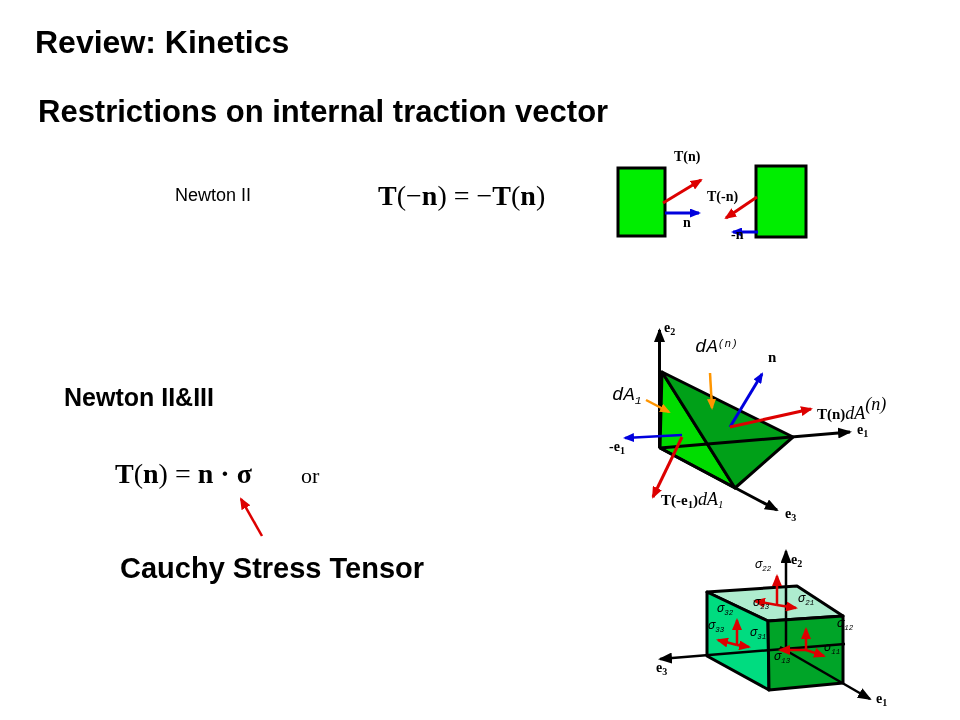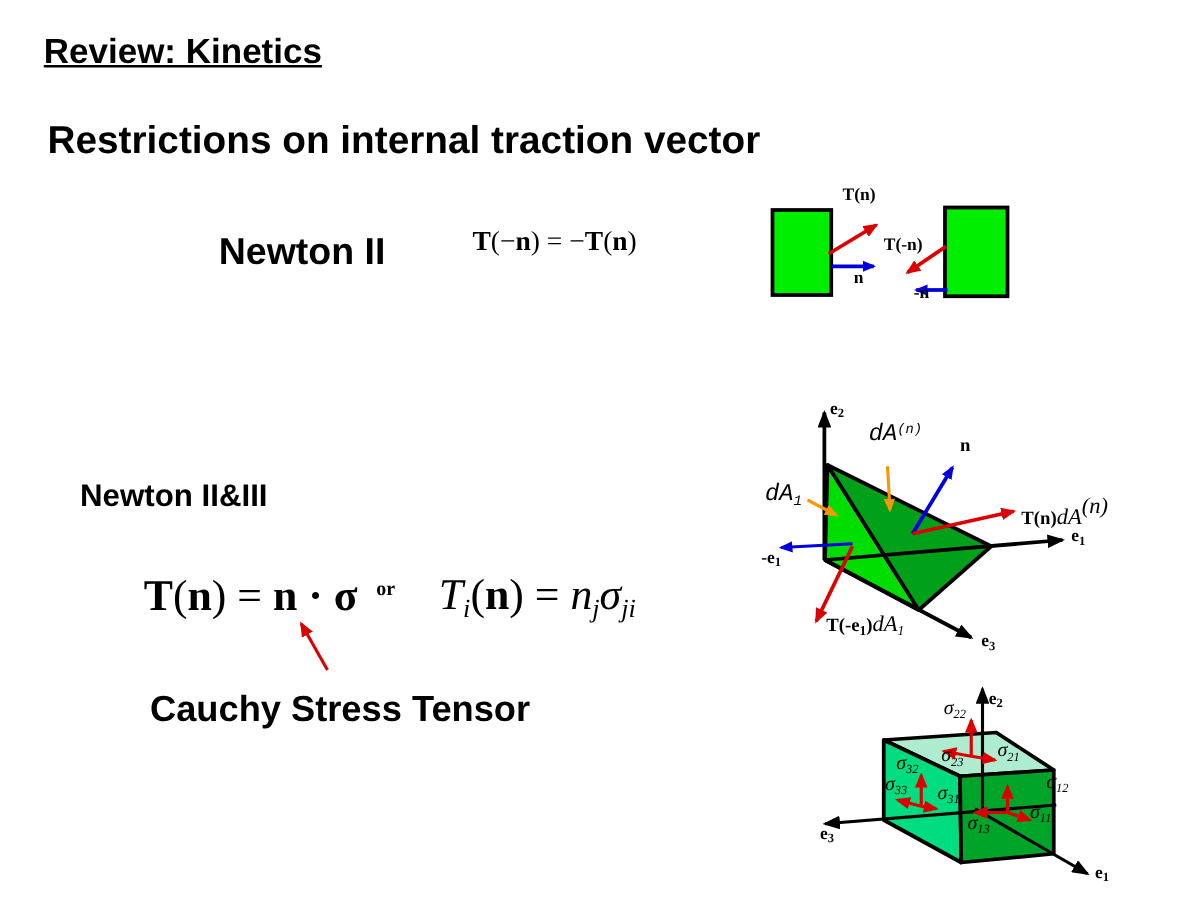--- a/index.html
+++ b/index.html
@@ -5,36 +5,36 @@
   * { margin:0; padding:0; box-sizing:border-box; }
   html,body { background:#ffffff; }
   .slide {
     position:relative; width:960px; height:720px; background:#ffffff;
     font-family:"Liberation Sans", sans-serif; color:#000; overflow:hidden;
   }
   .abs { position:absolute; line-height:1.05; white-space:nowrap; }
   .ser { font-family:"Liberation Serif", serif; }
   .b  { font-weight:bold; }
   .it { font-style:italic; }
-  .t-title  { font-size:28px; font-weight:bold;text-decoration:underline; }
+  .t-title  { font-size:32px; font-weight:bold; }
   .t-sub    { font-size:31px; font-weight:bold; }
-  .t-n2     { font-size:30px; font-weight:bold; }
+  .t-n2     { font-size:18px; font-weight:normal; }
   .t-n23    { font-size:25px; font-weight:bold; }
   .t-cauchy { font-size:29px; font-weight:bold; }
-  .eq1  { font-size:22px; }
-  .eq2  { font-size:35px; }
-  .orw  { font-size:16px;font-weight:bold; }
+  .eq1  { font-size:28px; }
+  .eq2  { font-size:28px; }
+  .orw  { font-size:22px; }
   .sub  { font-size:60%; vertical-align:-0.33em; }
   .sup  { font-size:58%; vertical-align:0.5em; }
   .lbl  { font-family:"Liberation Serif", serif; font-weight:bold; font-size:14px; }
   .lbl .sub { font-size:72%; vertical-align:-0.28em; }
   .lbl15 { font-size:15px; }
   .da   { font-family:Liberation Mono, monospace; font-style:italic; font-weight:normal; font-size:19px; }
   .da-in { font-family:"Liberation Serif", serif; font-style:italic; font-weight:normal; font-size:18px; }
-  .sg   { font-family:Liberation Serif, serif; font-style:italic; font-size:16px; }
+  .sg   { font-family:Liberation Mono, monospace; font-style:italic; font-size:12px; }
   .sg .sub { font-size:62%; vertical-align:-0.35em; }
   svg { display:block; }
 </style>
 </head>
 <body>
 
 <div class="slide">
 
   <svg width="0" height="0" style="position:absolute">
     <defs>
@@ -73,23 +73,20 @@
   <div class="abs lbl" style="left:683px; top:216px;">n</div>
   <div class="abs lbl" style="left:707px; top:190px;">T(-n)</div>
   <div class="abs lbl" style="left:731px; top:228px;">-n</div>
 
   <div class="abs t-n23" style="left:64px; top:384px;">Newton II&amp;III</div>
 
   <div class="abs ser eq2" style="left:115px; top:459px;">
     <span class="b">T</span><span>(</span><span class="b">n</span><span>) = </span><span class="b">n</span><span class="b"> · </span><span class="b">σ</span>
   </div>
   <div class="abs ser orw" style="left:301px; top:464px;">or</div>
-  <div class="abs ser eq2" style="left:351px; top:458px;">
-    <span class="it">T</span><span class="sub it">i</span><span>(</span><span class="b">n</span><span>) = </span><span class="it">n</span><span class="sub it">j</span><span class="it">σ</span><span class="sub it">ji</span>
-  </div>
 
   <svg class="abs" style="left:222px; top:488px;" width="50" height="55">
     <line x1="40" y1="48" x2="19" y2="11" stroke="#dd0000" stroke-width="2.5" marker-end="url(#mRed)"></line>
   </svg>
   <div class="abs t-cauchy" style="left:120px; top:553px;">Cauchy Stress Tensor</div>
 
   <svg class="abs" style="left:600px; top:320px;" width="310" height="215">
     <line x1="59.5" y1="128" x2="59.5" y2="10" stroke="#000" stroke-width="3" marker-end="url(#mBlack)"></line>
     <polygon points="62,52 60,128 135,168" fill="#00dd00" stroke="#000" stroke-width="3" stroke-linejoin="round"></polygon>
     <polygon points="62,52 193,117 135,168" fill="#00a018" stroke="#000" stroke-width="3" stroke-linejoin="round"></polygon>

